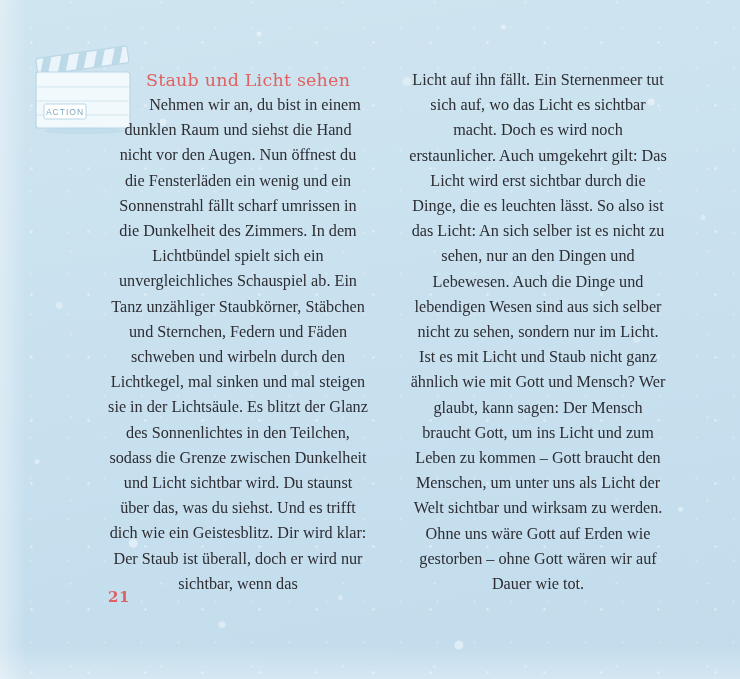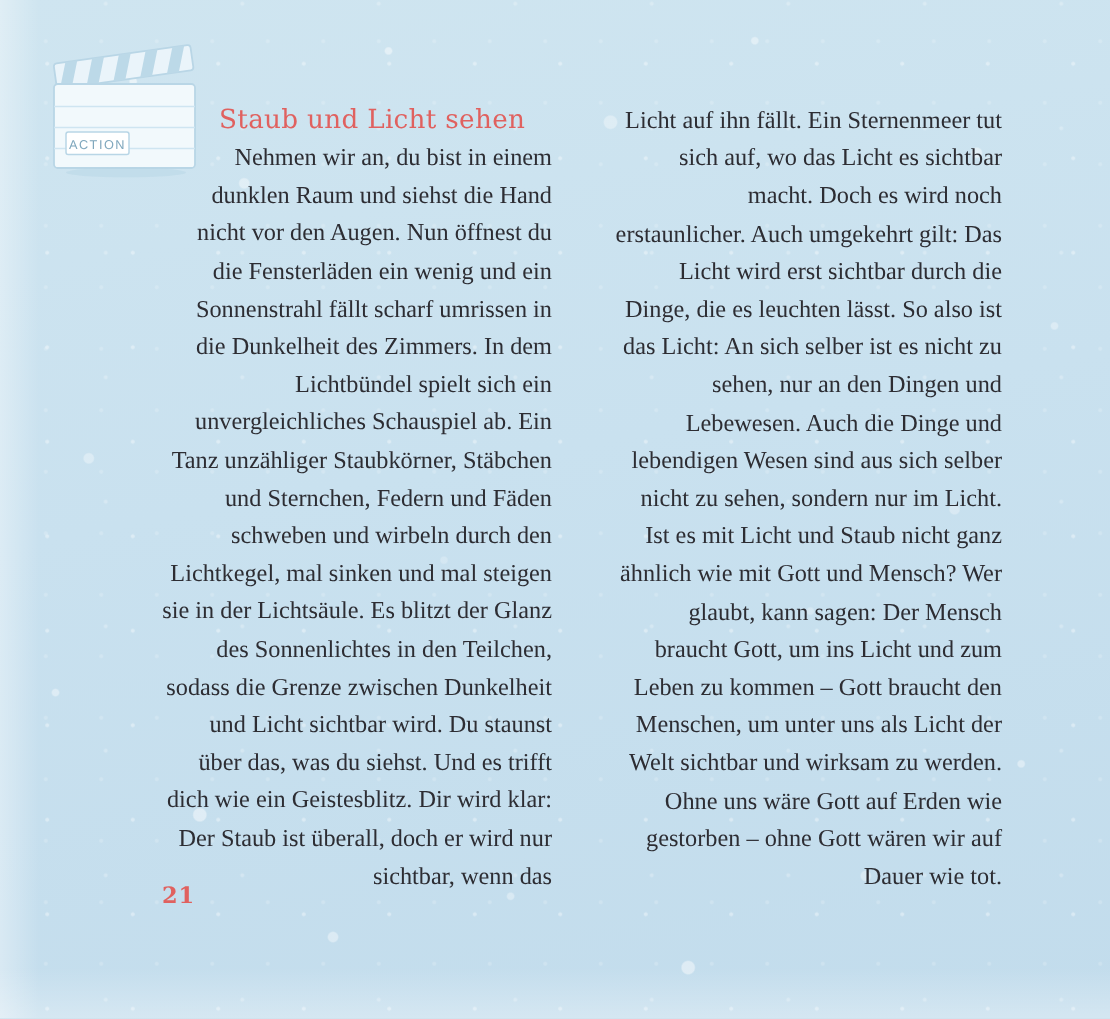--- a/index.html
+++ b/index.html
@@ -64,21 +64,21 @@
     position: absolute;
     left: 0; right: 0; bottom: 0; height: 34px;
     background: linear-gradient(to top, rgba(255,255,255,0.30), rgba(255,255,255,0));
     pointer-events: none;
   }
 
   
   .clapper {
     position: absolute;
     left: 32px;
-    top: 28px;
+    top: 44px;
     width: 104px;
     height: 92px;
   }
   .clapper svg { display: block; }
 
   
   .columns {
     position: absolute;
     left: 108px;
     top: 68px;
@@ -87,21 +87,21 @@
     gap: 40px;
   }
   .col {
     width: 266px;
   }
   .col p {
     margin: 0;
     font-size: 16.2px;
     line-height: 25.2px;
     color: #2d2d33;
-    text-align: right;
+    text-align: center;
     hyphens: manual;
   }
   .heading {
     font-family: "DejaVu Serif", serif;
     font-size: 17.5px;
     line-height: 24px;
     color: #e0615f;
     margin: 0 0 1px 38px;
     letter-spacing: 0.2px;
     font-weight: 400;

